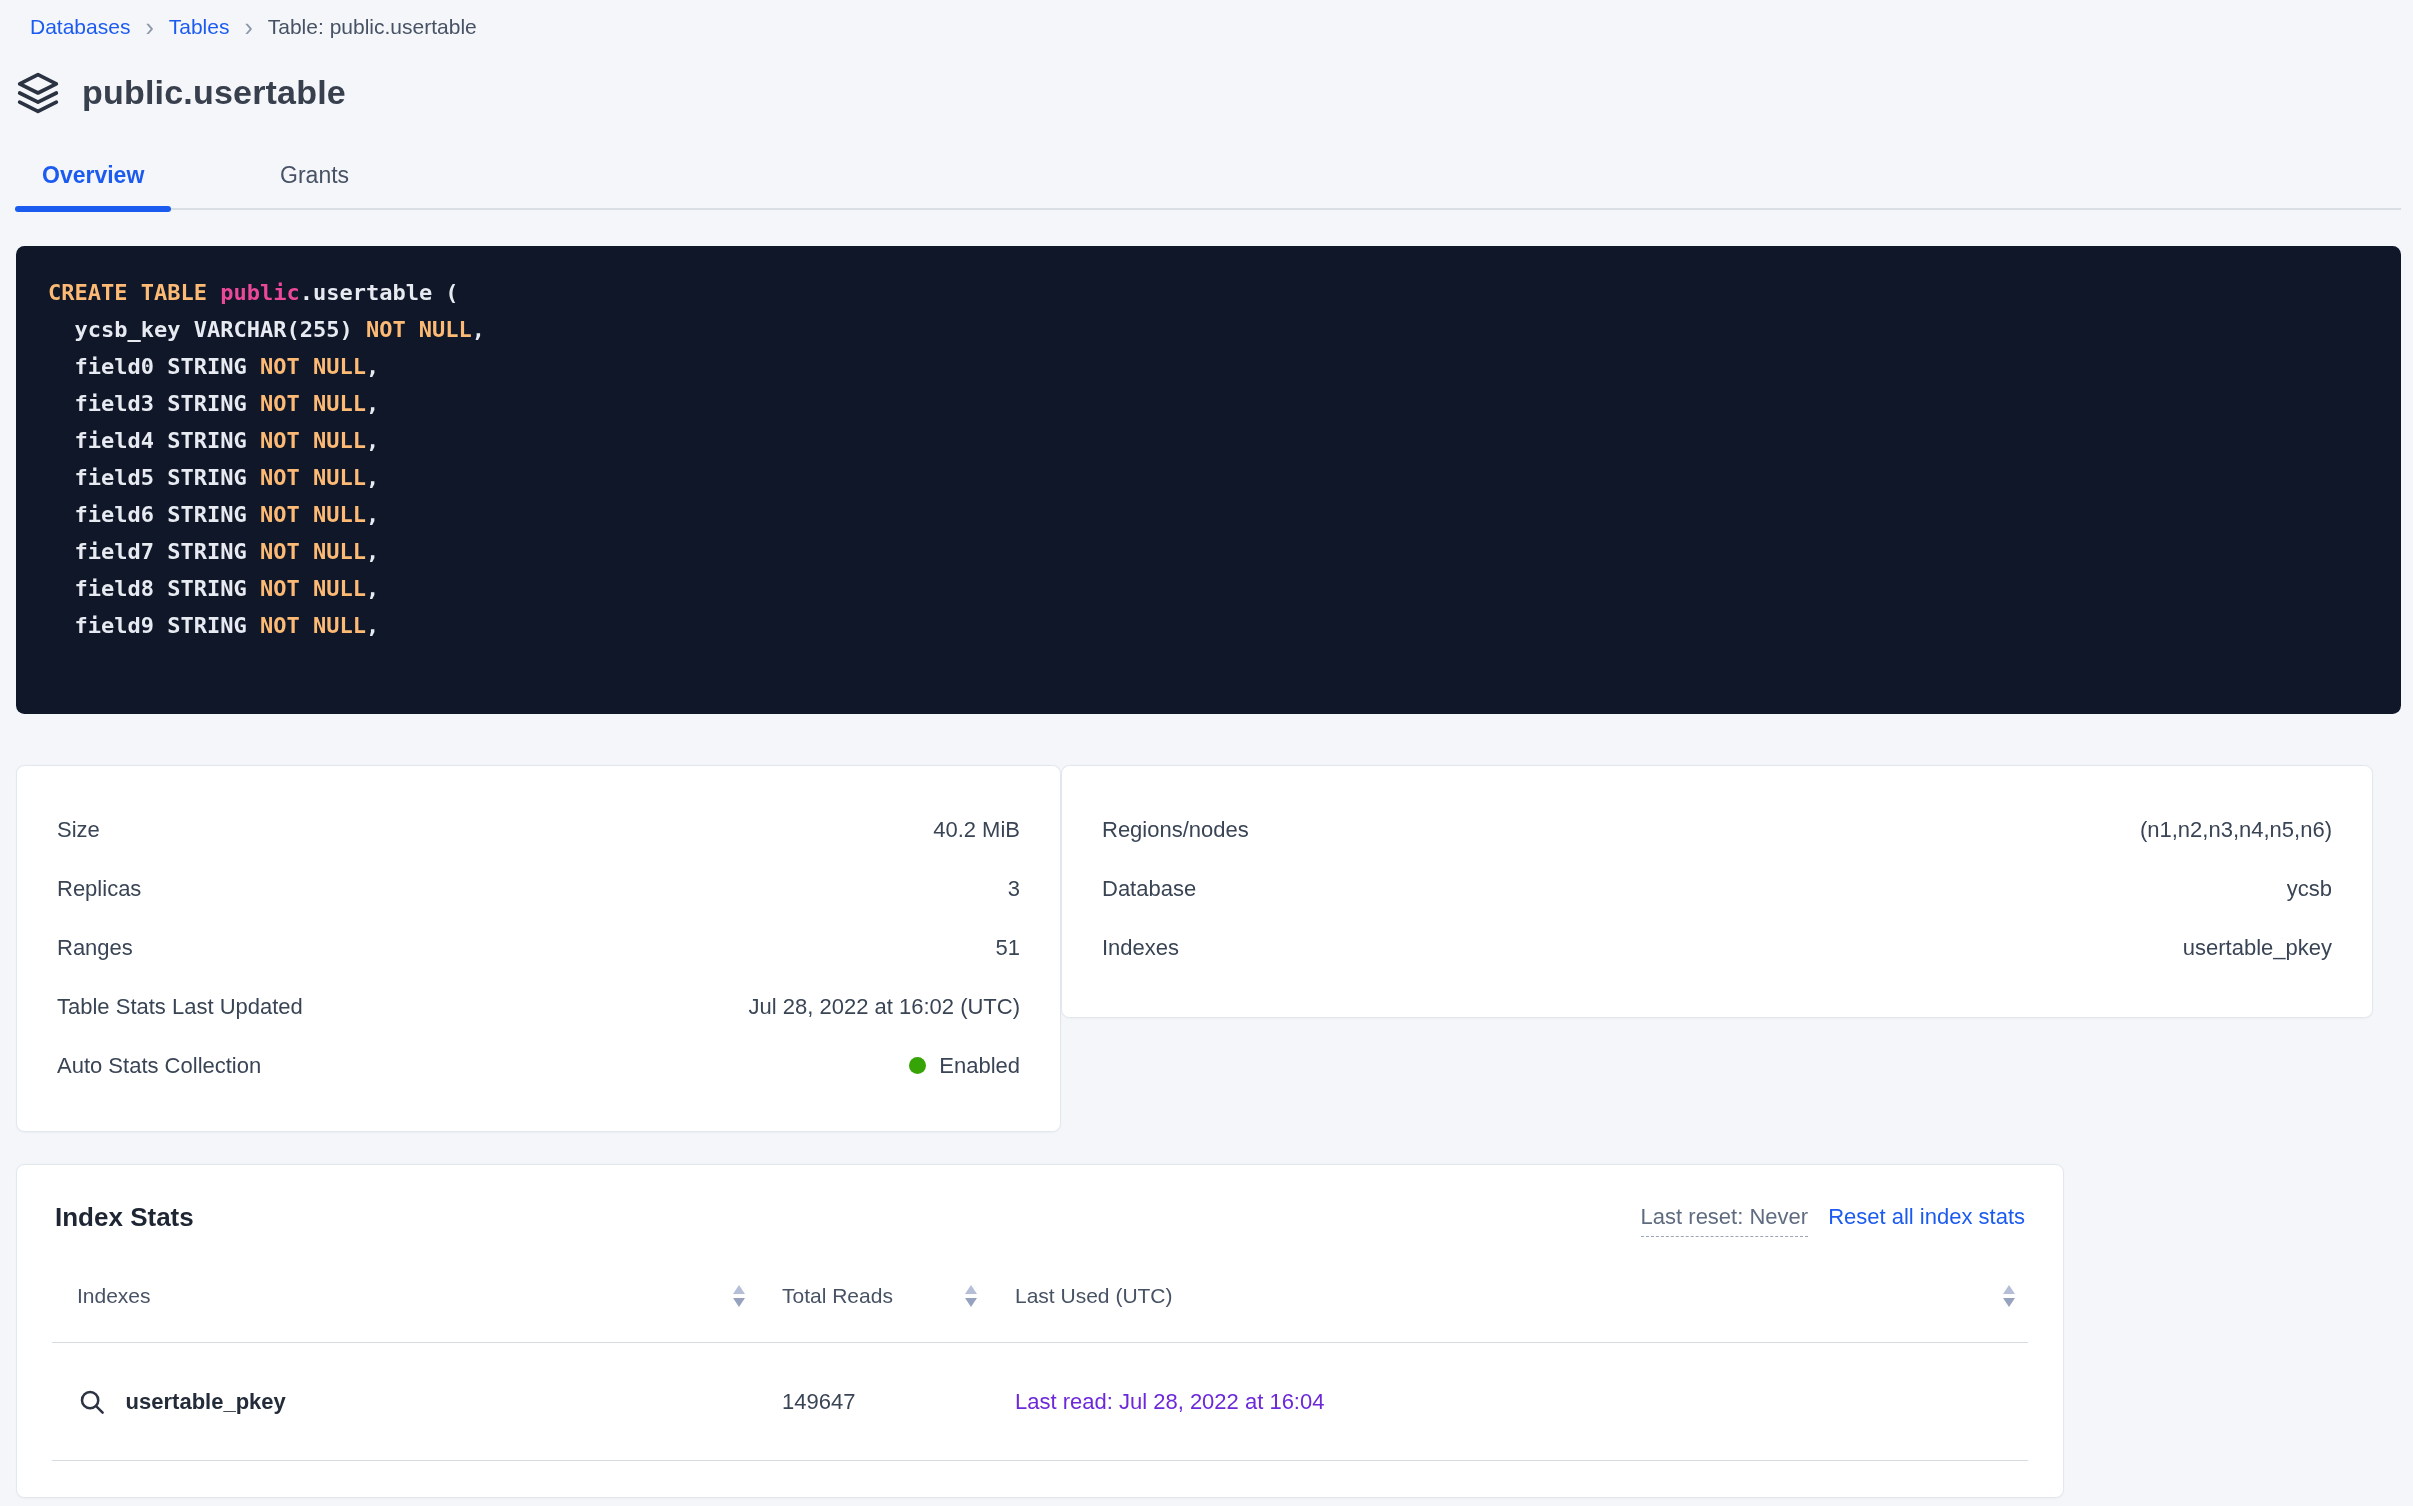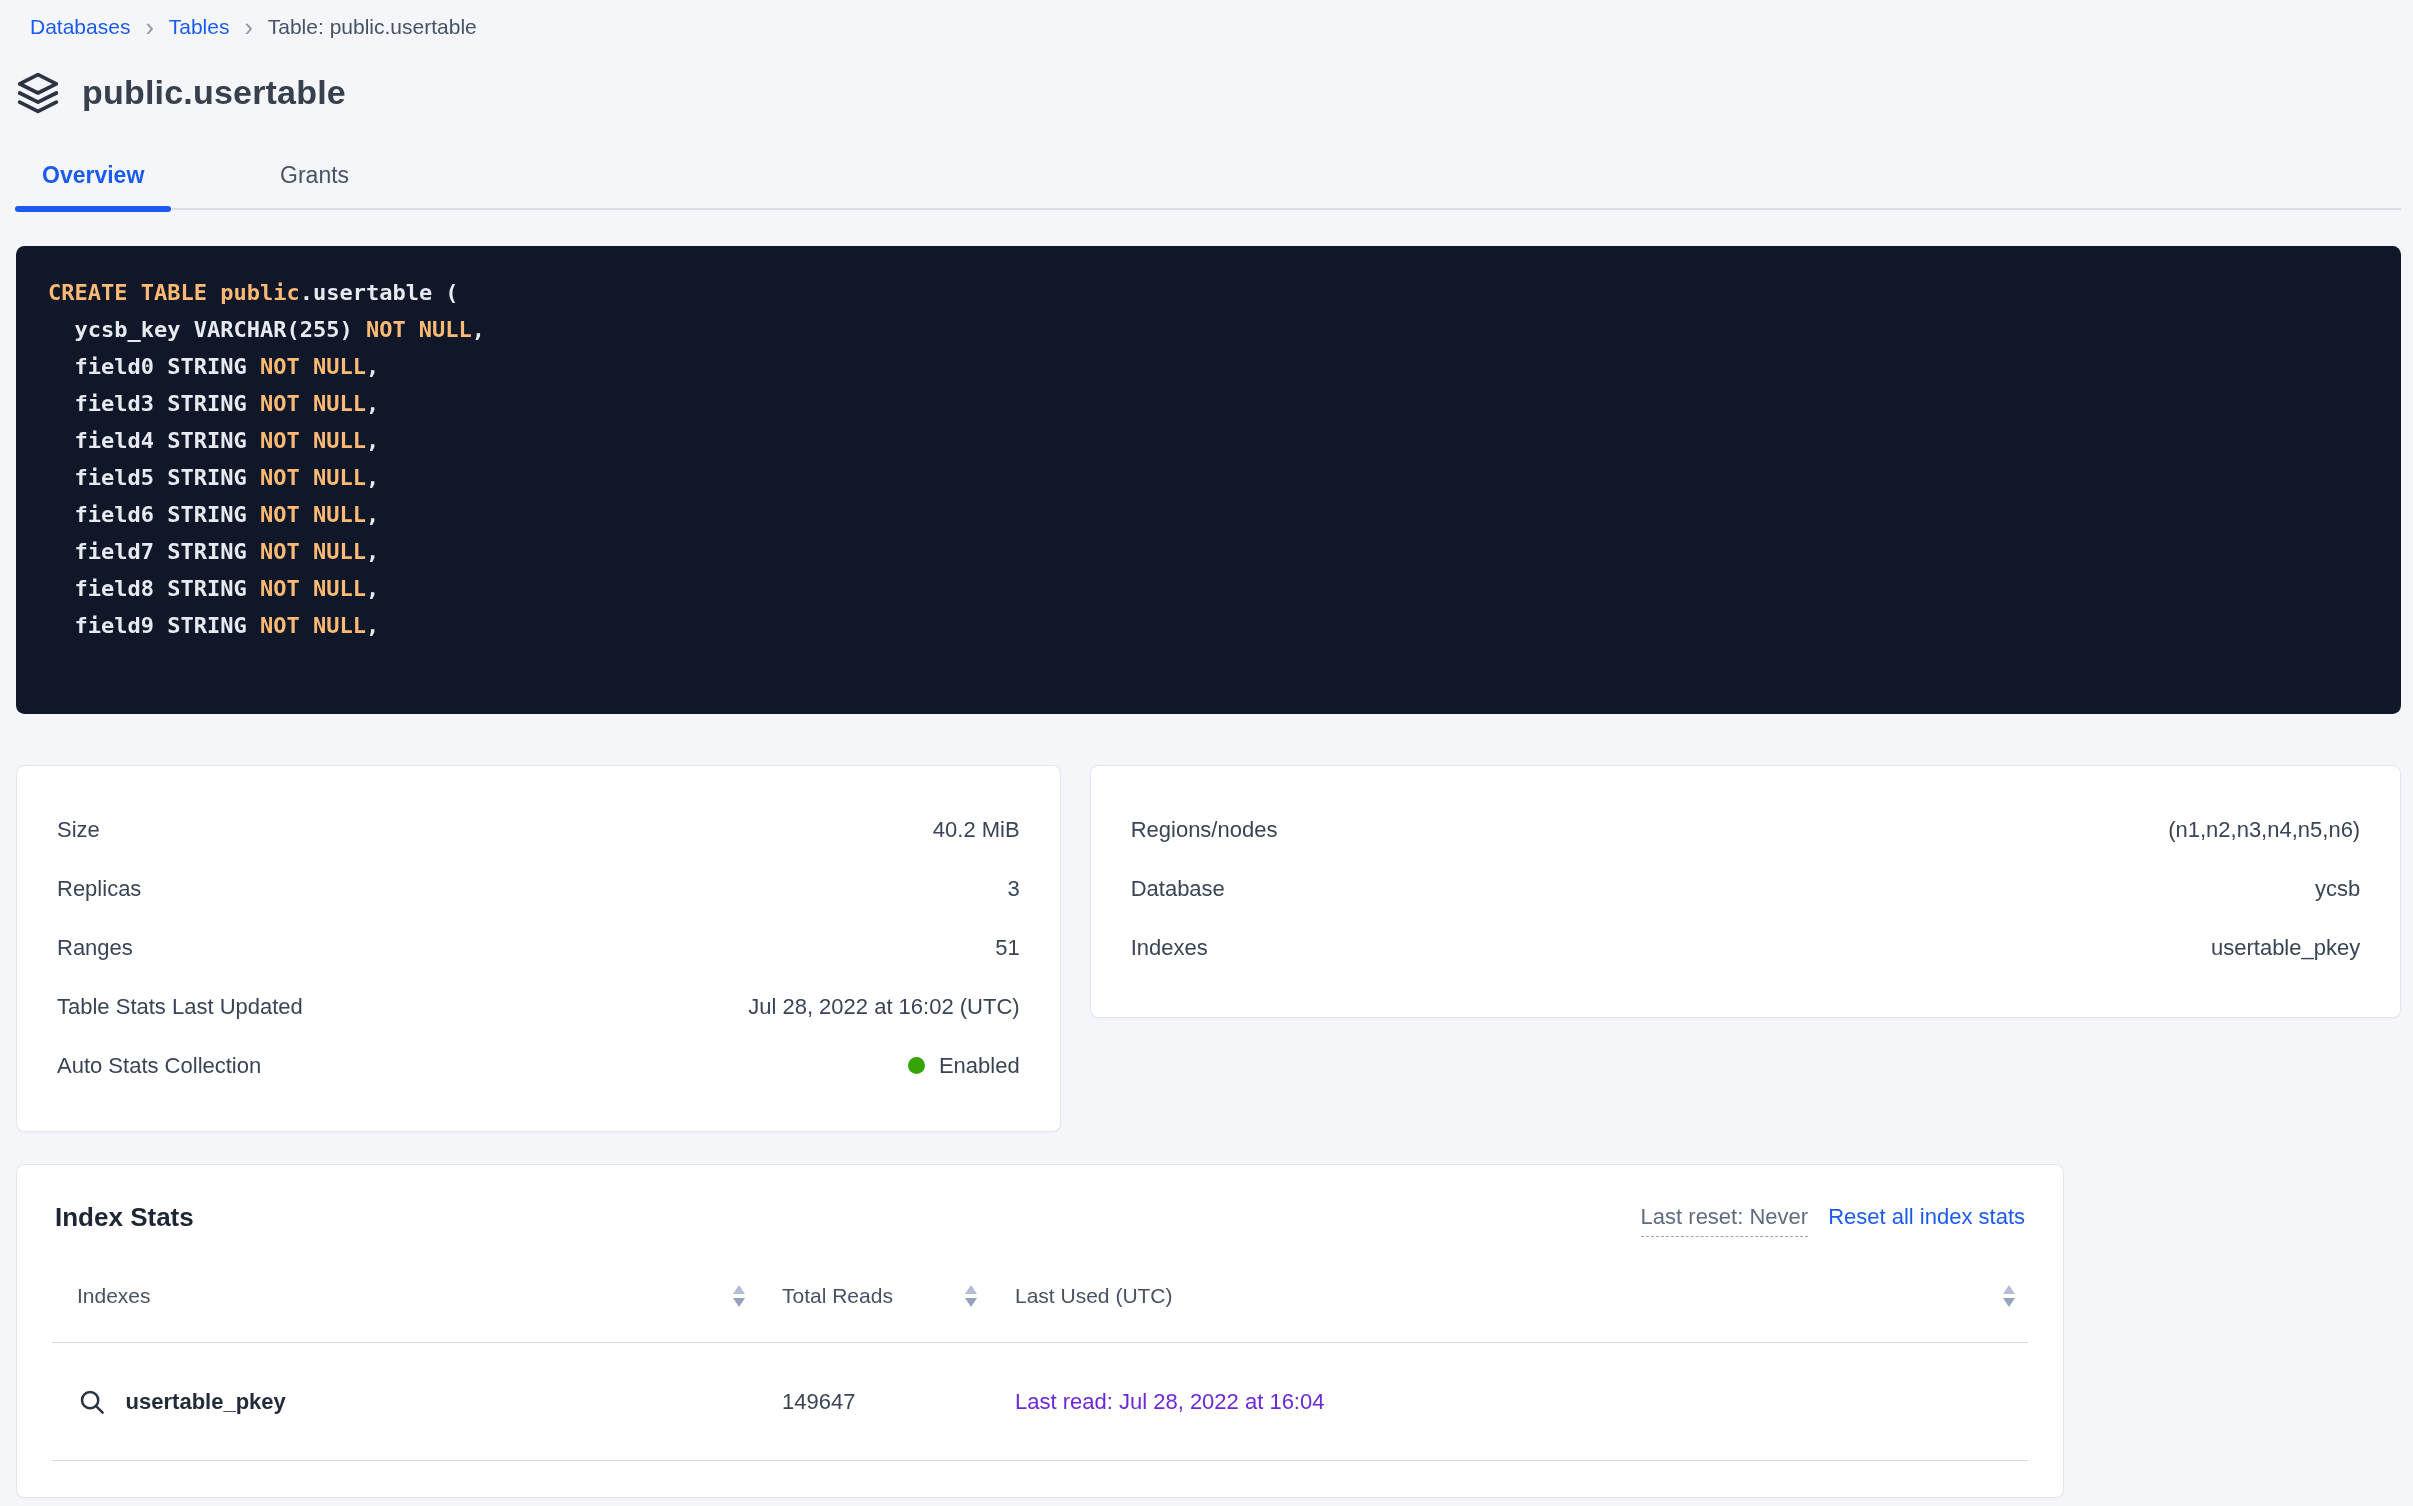--- a/index.html
+++ b/index.html
@@ -41,25 +41,25 @@
     overflow:hidden;
   }
   .code-line {
     font-family:"DejaVu Sans Mono", monospace;
     font-size:22px; font-weight:700;
     line-height:37px;
     white-space:pre;
     color:#e7ebf1;
   }
   .tok-kw { color:#fdba74; }
-  .tok-orange { color:#fdba74; }
+  .tok-orange { color:#ec4899; }
   .tok-plain { color:#e7ebf1; }
 
   
-  .cards-row { display:flex; margin:51px 11.8px 0 16px; gap:29px; align-items:flex-start; }
+  .cards-row { display:flex; margin:51px 11.8px 0 16px; align-items:flex-start; }
   .card {
     background:#fff; border:0.8px solid #e2e7ee; border-radius:8.4px;
     box-shadow:0 0.8px 1.7px rgba(40,50,70,.04);
   }
   .detail-card { padding:34px 40px 0 40px; }
   .detail-card.left  { width:1045px; height:367px; }
   .detail-card.right { width:1312px; height:253px; }
   .detail-row { height:59px; display:flex; align-items:center; justify-content:space-between; font-size:22px; color:#394455; }
   .detail-value { display:flex; align-items:center; }
   .status-dot { width:17px; height:17px; border-radius:50%; background:#36a306; margin-right:13.5px; display:inline-block; }

